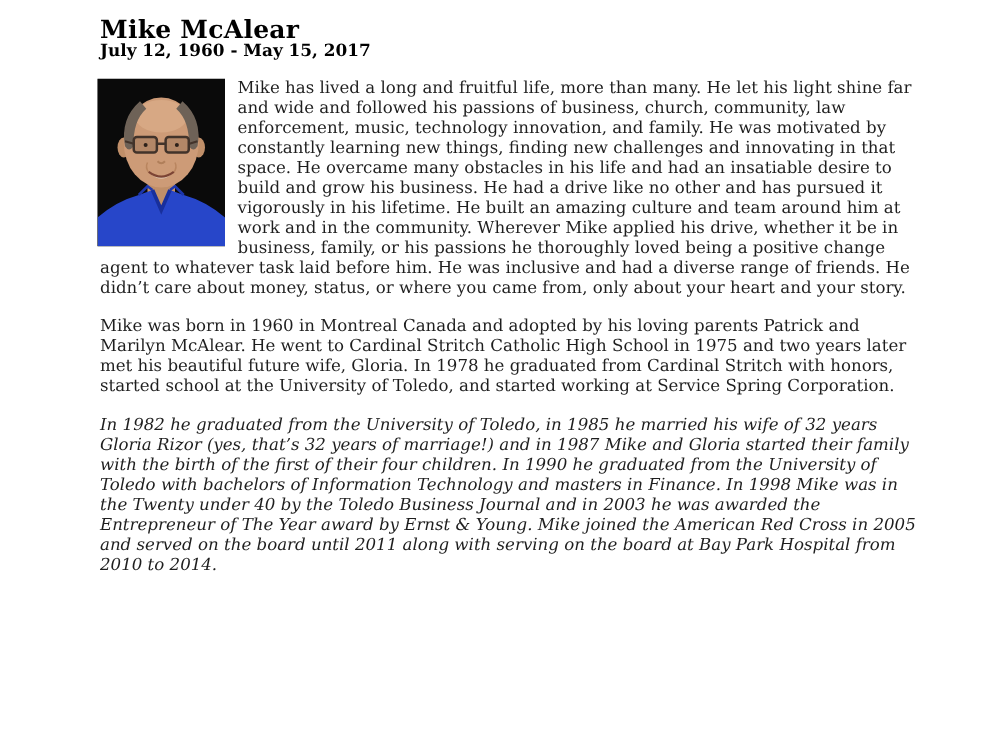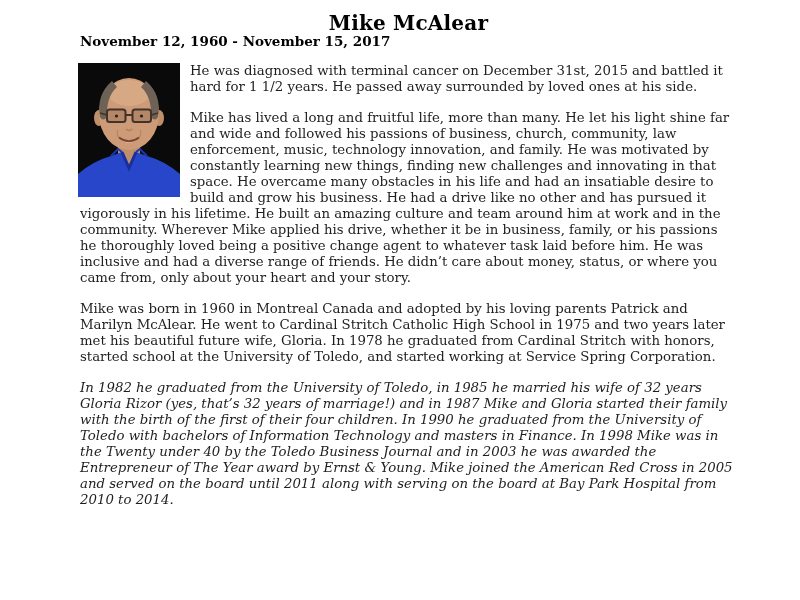--- a/index.html
+++ b/index.html
@@ -18,21 +18,20 @@
     font-family: "DejaVu Serif", "Liberation Serif", serif;
     color: #1e1e1e;
   }
   .title {
     margin: 0;
     font-size: 20px;
     line-height: 20px;
     font-weight: bold;
     color: #000000;
     letter-spacing: 0.2px;
-    text-align: center;
   }
   .dates {
     margin: 0 0 14px 0;
     font-size: 13.5px;
     line-height: 16px;
     font-weight: bold;
     color: #000000;
   }
   .content {
     font-size: 13.3px;
@@ -58,21 +57,21 @@
     display: block;
     width: 102px;
     height: 134px;
   }
 </style>
 </head>
 <body>
 
 <div class="page">
   <h1 class="title">Mike McAlear</h1>
-  <h2 class="dates">November 12, 1960 - November 15, 2017</h2>
+  <h2 class="dates">July 12, 1960 - May 15, 2017</h2>
 
   <div class="content">
     <div class="photo">
       <svg viewBox="0 0 102 134" xmlns="http://www.w3.org/2000/svg">
         <rect x="0" y="0" width="102" height="134" fill="#0a0a0a"></rect>
 
         <rect x="40" y="74" width="22" height="32" fill="#c08f69"></rect>
         <ellipse cx="51" cy="80" rx="11" ry="5" fill="#a9784f" opacity="0.5"></ellipse>
 
         <path d="M0,134 L0,111 Q15,98 33,93 L44,89 L51,105 L58,89 L69,93 Q87,98 102,111 L102,134 Z" fill="#2746c9"></path>
@@ -101,18 +100,17 @@
         <circle cx="63.5" cy="53" r="1.6" fill="#2c2019"></circle>
 
         <path d="M48,66 Q51,69 54,66" stroke="#b07f5a" stroke-width="1.6" fill="none"></path>
         <path d="M40,67 Q38,71 41,75" stroke="#b9855f" stroke-width="1.2" fill="none"></path>
         <path d="M62,67 Q64,71 61,75" stroke="#b9855f" stroke-width="1.2" fill="none"></path>
 
         <path d="M41,74.5 Q51,81.5 61,74.5 Q51,85 41,74.5 Z" fill="#e9d9c6"></path>
         <path d="M41,74.5 Q51,82 61,74.5" stroke="#7c4434" stroke-width="1.8" fill="none"></path>
       </svg>
     </div>
-    <p>He was diagnosed with terminal cancer on December 31st, 2015 and battled it hard for 1 1/2 years. He passed away surrounded by loved ones at his side.</p>
     <p>Mike has lived a long and fruitful life, more than many. He let his light shine far and wide and followed his passions of business, church, community, law enforcement, music, technology innovation, and family. He was motivated by constantly learning new things, finding new challenges and innovating in that space. He overcame many obstacles in his life and had an insatiable desire to build and grow his business. He had a drive like no other and has pursued it vigorously in his lifetime. He built an amazing culture and team around him at work and in the community. Wherever Mike applied his drive, whether it be in business, family, or his passions he thoroughly loved being a positive change agent to whatever task laid before him. He was inclusive and had a diverse range of friends. He didn’t care about money, status, or where you came from, only about your heart and your story.</p>
     <p>Mike was born in 1960 in Montreal Canada and adopted by his loving parents Patrick and Marilyn McAlear. He went to Cardinal Stritch Catholic High School in 1975 and two years later met his beautiful future wife, Gloria. In 1978 he graduated from Cardinal Stritch with honors, started school at the University of Toledo, and started working at Service Spring Corporation.</p>
     <p>In 1982 he graduated from the University of Toledo, in 1985 he married his wife of 32 years Gloria Rizor (yes, that’s 32 years of marriage!) and in 1987 Mike and Gloria started their family with the birth of the first of their four children. In 1990 he graduated from the University of Toledo with bachelors of Information Technology and masters in Finance. In 1998 Mike was in the Twenty under 40 by the Toledo Business Journal and in 2003 he was awarded the Entrepreneur of The Year award by Ernst &amp; Young. Mike joined the American Red Cross in 2005 and served on the board until 2011 along with serving on the board at Bay Park Hospital from 2010 to 2014.</p>
   </div>
 </div>
 
 </body></html>

